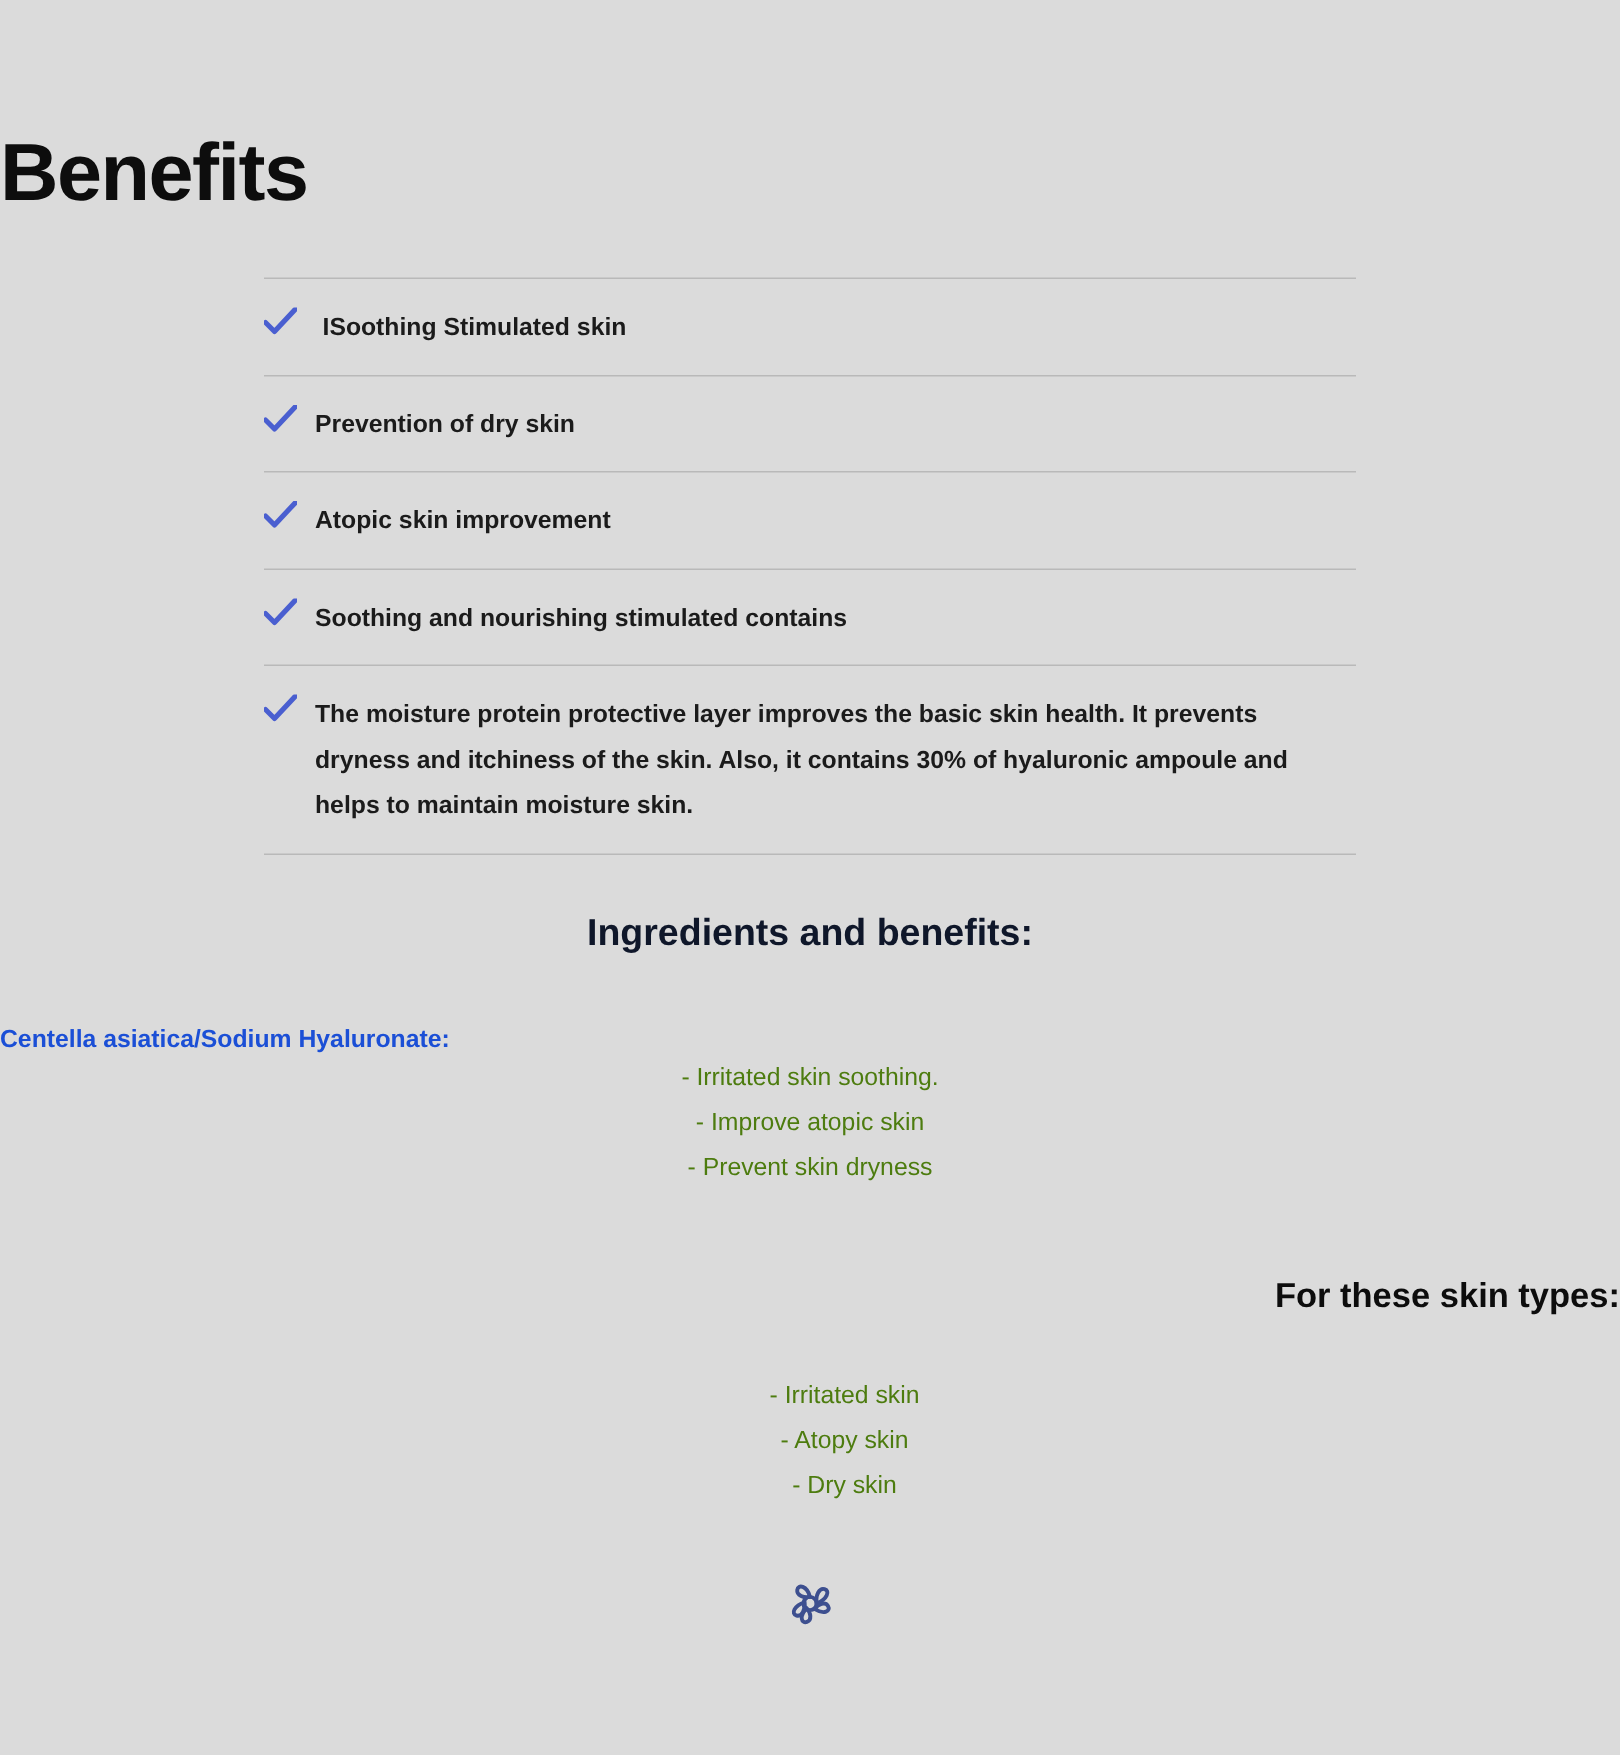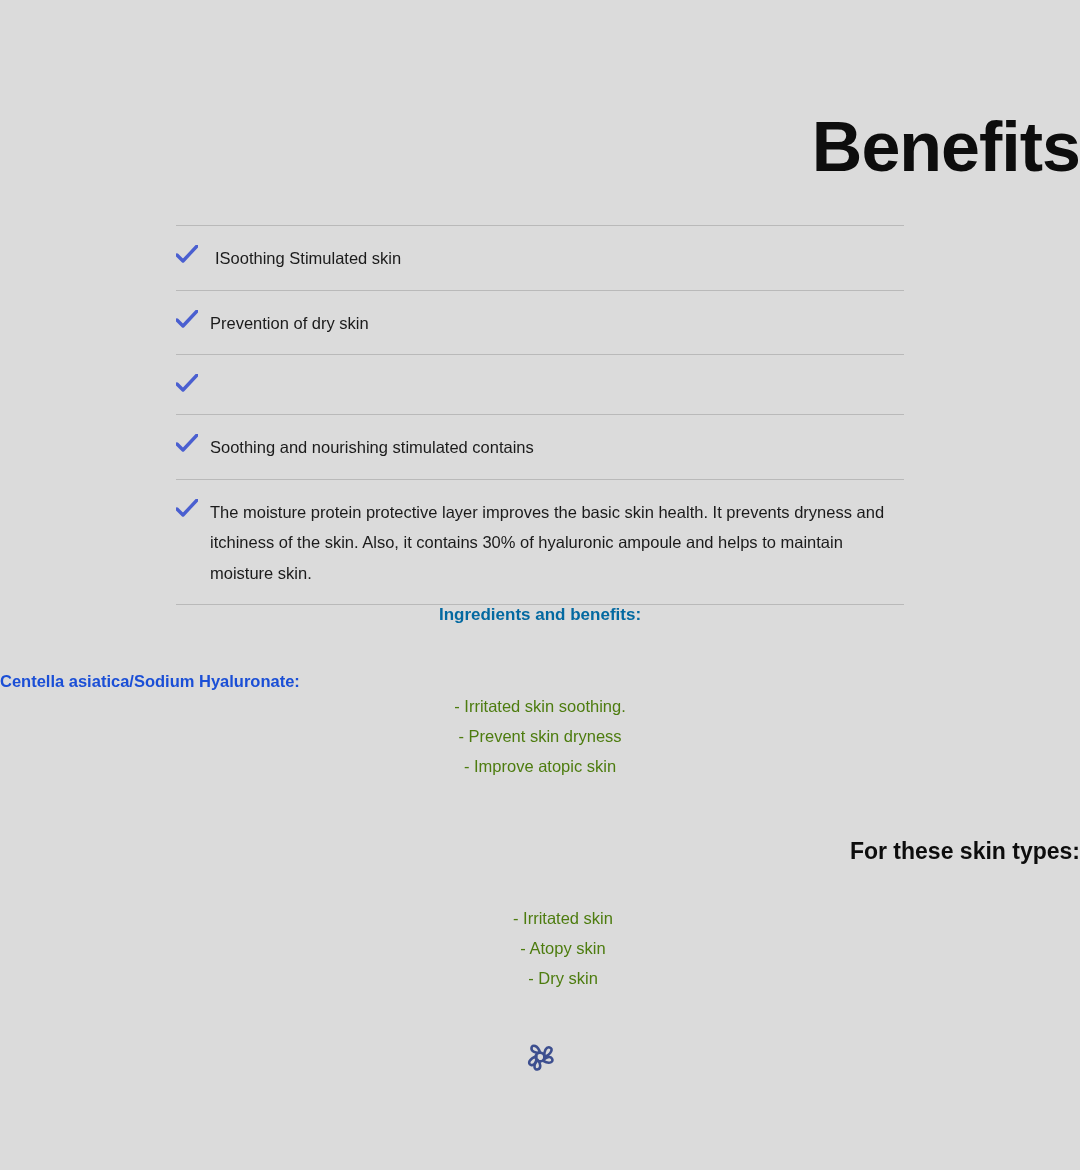--- a/index.html
+++ b/index.html
@@ -13,34 +13,35 @@
     font-family: "Liberation Sans", sans-serif;
     color: #111111;
     overflow: hidden;
   }
   .page {
     position: relative;
     width: 1080px;
     height: 1170px;
   }
   .title {
-    text-align: right;
-    font-size: 70px;
+    text-align: left;
+    font-size: 54px;
     font-weight: bold;
     letter-spacing: -1px;
     color: #0d0d0d;
     margin: 0;
-    padding-top: 112px;
+    padding-top: 88px;
     line-height: 1.0;
   }
   .benefits-list {
     width: 728px;
     margin: 0 auto;
     margin-top: 43px;
     border-top: 1px solid #b9b9b9;
+    font-weight: bold;
   }
   .benefit-row {
     display: flex;
     align-items: flex-start;
     border-bottom: 1px solid #b9b9b9;
     padding: 17px 0 16px 0;
     min-height: 26px;
   }
   .benefit-row .check {
     flex: 0 0 auto;
@@ -56,23 +57,24 @@
     font-size: 16.5px;
     color: #1b1b1b;
     line-height: 1.85;
     flex: 1 1 auto;
   }
   .row-indent .benefit-text {
     padding-left: 5px;
   }
   .ingredients-title {
     text-align: center;
-    font-size: 17px;
+    font-size: 25px;
     font-weight: bold;
-    color: #0369a1;
+    color: #0f172a;
+    margin-top: 38px;
   }
   .ingredient-heading {
     font-size: 16.5px;
     font-weight: bold;
     color: #1b4fd6;
     margin-top: 47px;
   }
   .center-line {
     text-align: center;
     font-size: 16.5px;
@@ -122,20 +124,21 @@
       </span>
       <span class="benefit-text">Prevention of dry skin</span>
     </div>
 
     <div class="benefit-row">
       <span class="check">
         <svg width="22" height="20" viewBox="0 0 22 20">
           <path d="M1 10 L7 16 L21 1" fill="none" stroke="#4a5fd0" stroke-width="3.4" stroke-linecap="round" stroke-linejoin="round"></path>
         </svg>
       </span>
+      <span class="benefit-text">Atopic skin improvement</span>
     </div>
 
     <div class="benefit-row">
       <span class="check">
         <svg width="22" height="20" viewBox="0 0 22 20">
           <path d="M1 10 L7 16 L21 1" fill="none" stroke="#4a5fd0" stroke-width="3.4" stroke-linecap="round" stroke-linejoin="round"></path>
         </svg>
       </span>
       <span class="benefit-text">Soothing and nourishing stimulated contains</span>
     </div>
@@ -150,22 +153,22 @@
     </div>
 
   </div>
 
   <div class="ingredients-title">Ingredients and benefits:</div>
 
   <div class="ingredient-heading">Centella asiatica/Sodium Hyaluronate:</div>
 
   <div>
     <div class="center-line">- Irritated skin soothing.</div>
+    <div class="center-line">- Improve atopic skin</div>
     <div class="center-line">- Prevent skin dryness</div>
-    <div class="center-line">- Improve atopic skin</div>
   </div>
 
   <div class="skin-types-title">For these skin types:</div>
 
   <div class="skin-types-list">
     <div class="center-line">- Irritated skin</div>
     <div class="center-line">- Atopy skin</div>
     <div class="center-line">- Dry skin</div>
   </div>
 

